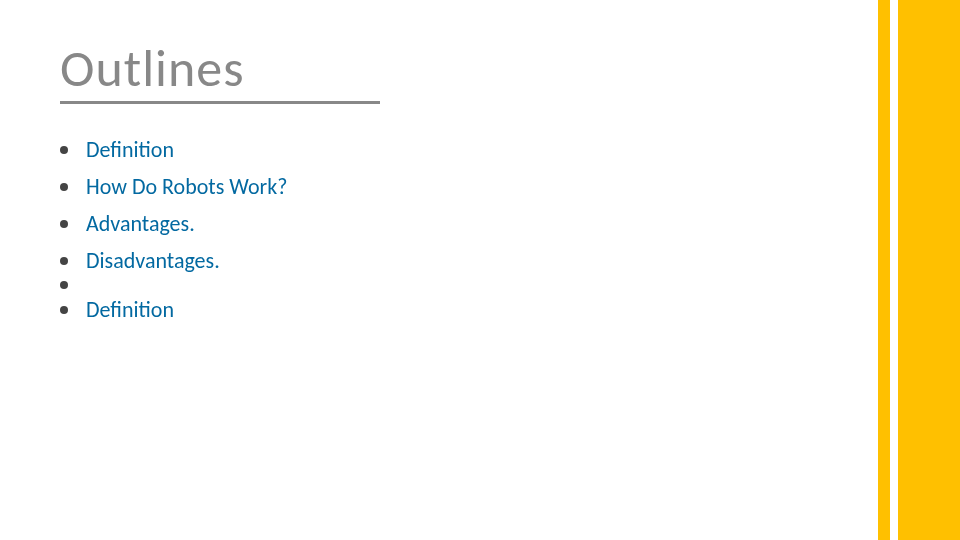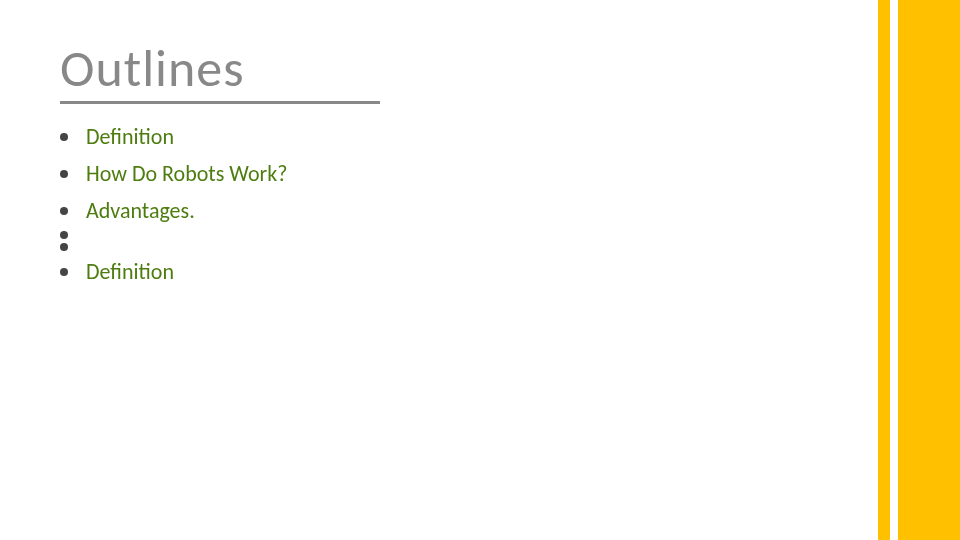--- a/index.html
+++ b/index.html
@@ -20,21 +20,21 @@
     .main-content {
       flex: 1;
       background: #ffffff;
       padding: 40px 50px 30px 60px;
       display: flex;
       flex-direction: column;
       position: relative;
     }
 
     .title-area {
-      margin-bottom: 16px;
+      margin-bottom: 29px;
     }
 
     .title {
       font-size: 52px;
       font-weight: 300;
       color: #888888;
       letter-spacing: 1px;
       line-height: 1.1;
     }
 
@@ -49,21 +49,21 @@
       list-style: none;
       padding: 0;
       margin: 0;
     }
 
     .bullet-list li {
       display: flex;
       align-items: center;
       margin-bottom: 4px;
       font-size: 22px;
-      color: #4d7c0f;
+      color: #0369a1;
       line-height: 1.5;
     }
 
     .bullet-dot {
       width: 8px;
       height: 8px;
       background: #444444;
       border-radius: 50%;
       margin-right: 18px;
       flex-shrink: 0;
@@ -129,20 +129,21 @@
       <li>
         <span class="bullet-dot"></span>
         <span>How Do Robots Work?</span>
       </li>
       <li>
         <span class="bullet-dot"></span>
         <span>Advantages.</span>
       </li>
       <li>
         <span class="bullet-dot"></span>
+        <span>Disadvantages.</span>
       </li>
       <li>
         <span class="bullet-dot"></span>
       </li>
       <li>
         <span class="bullet-dot"></span>
         <span>Definition</span>
       </li>
     </ul>
 </div>

